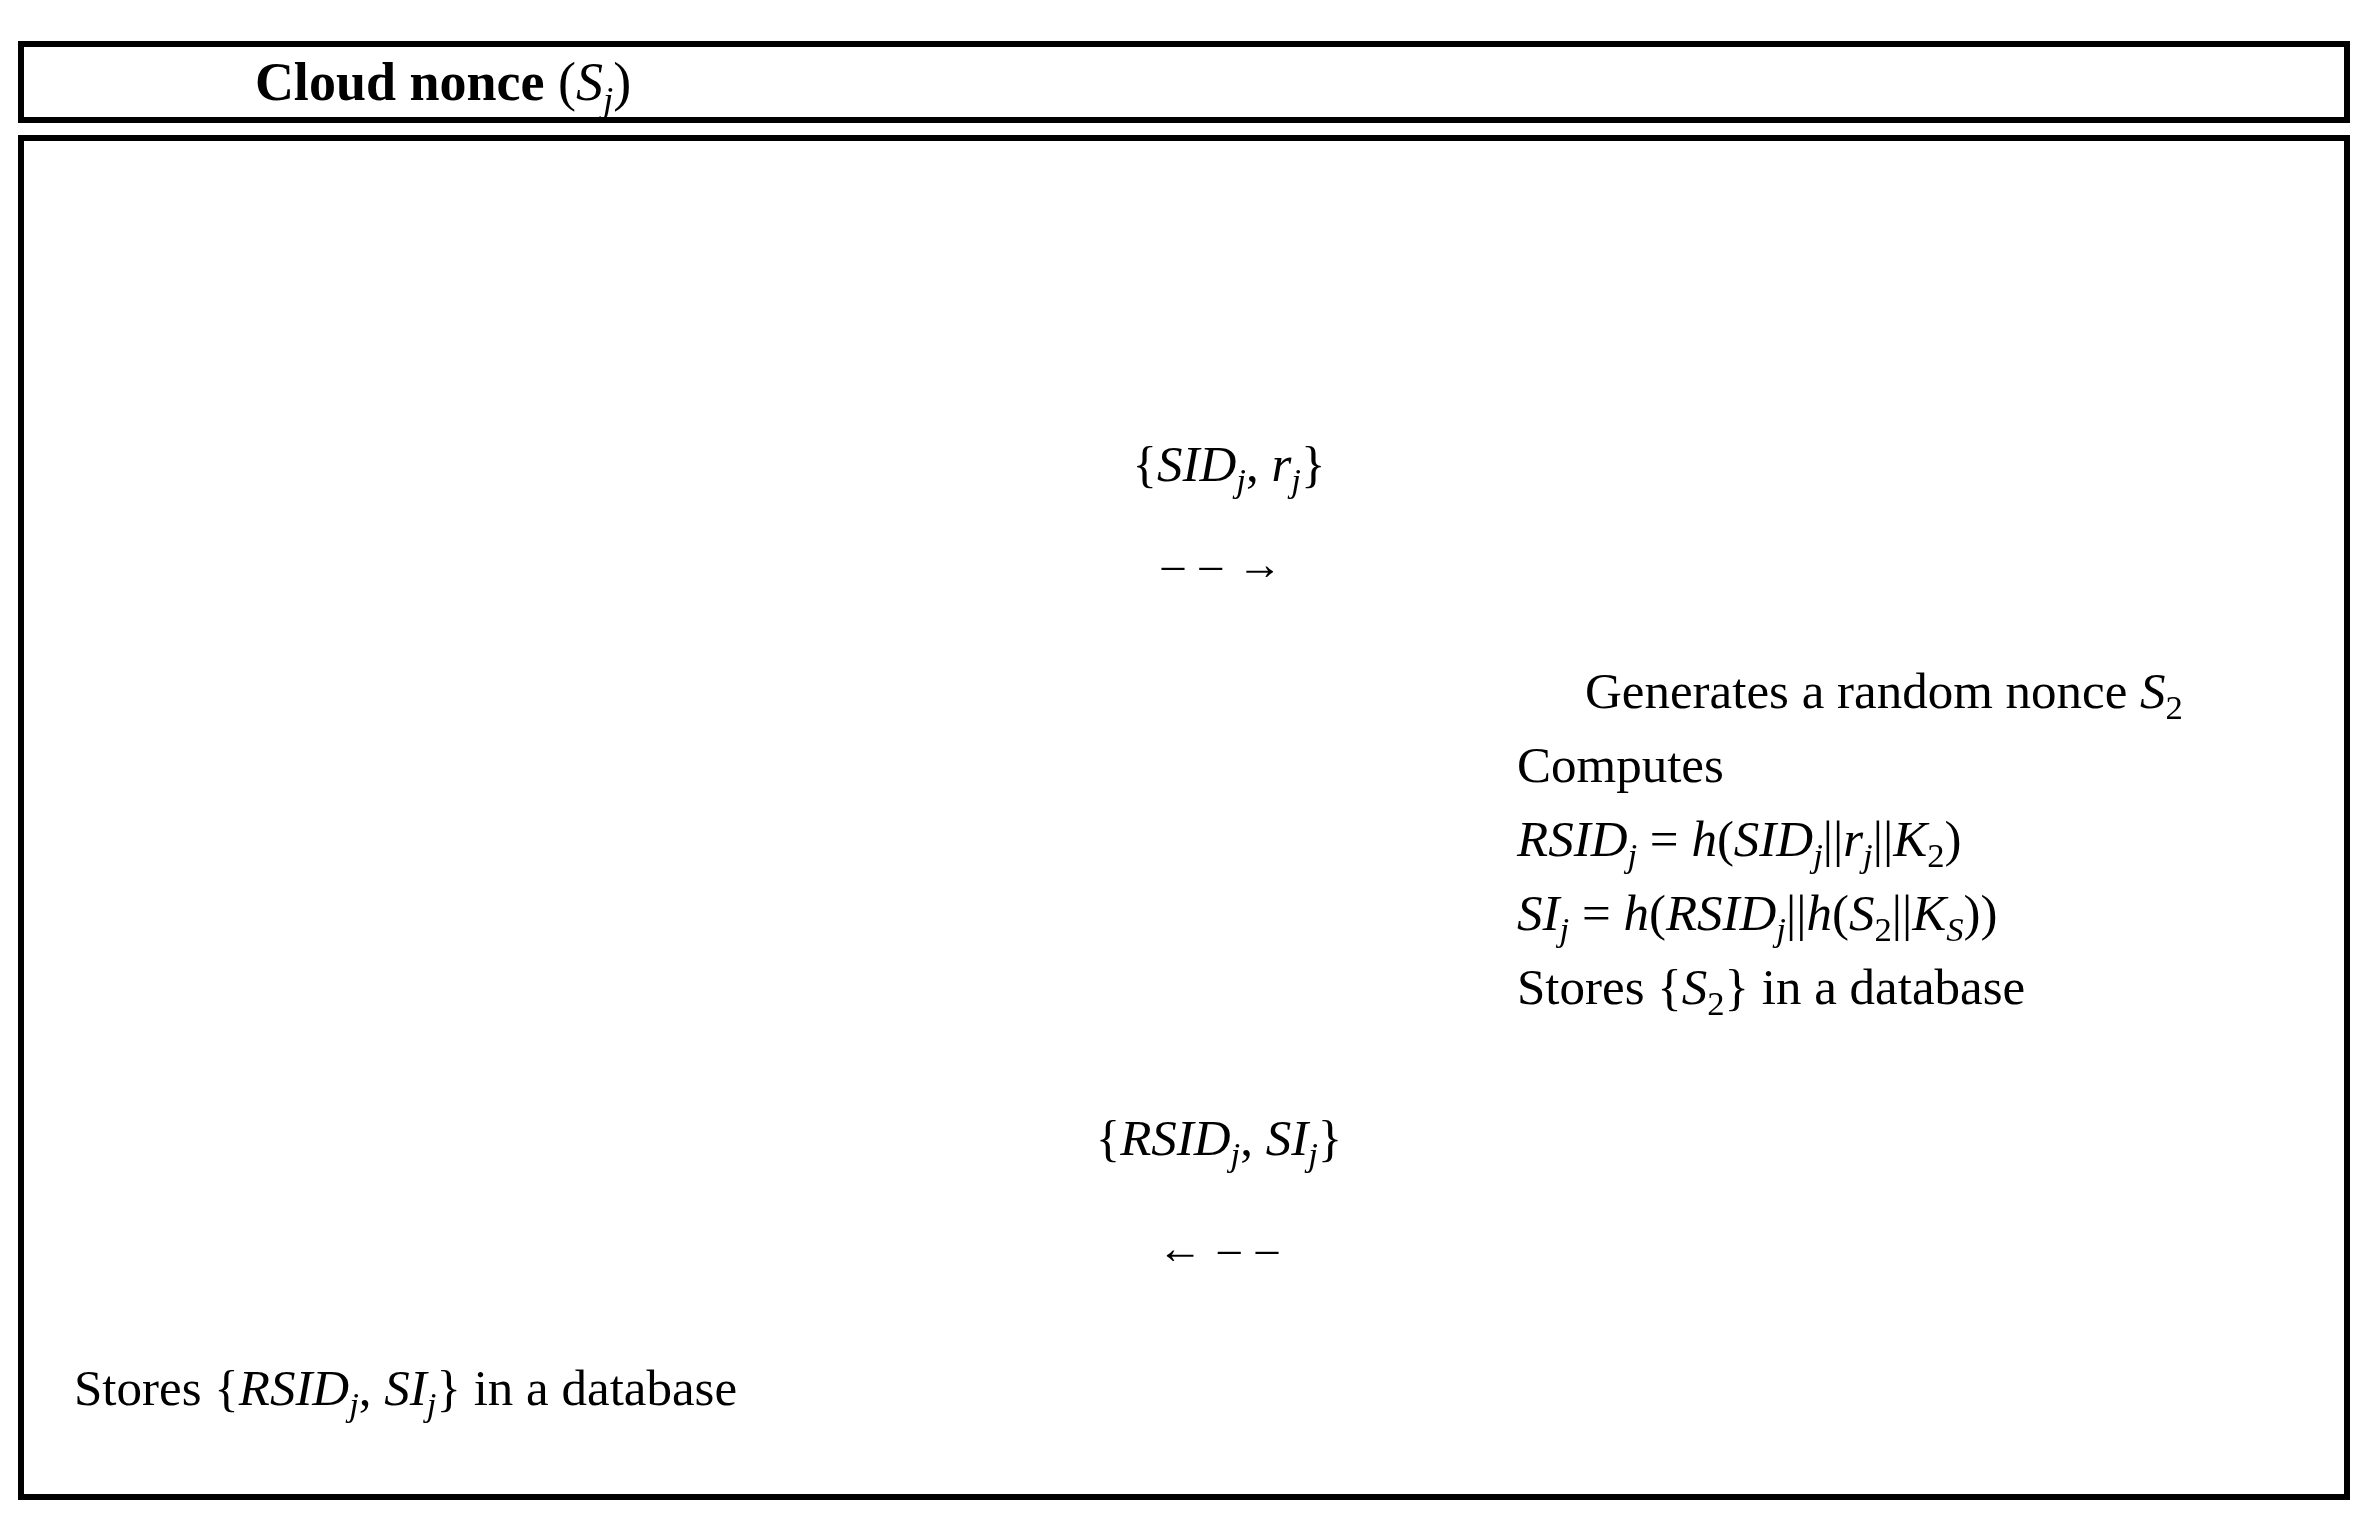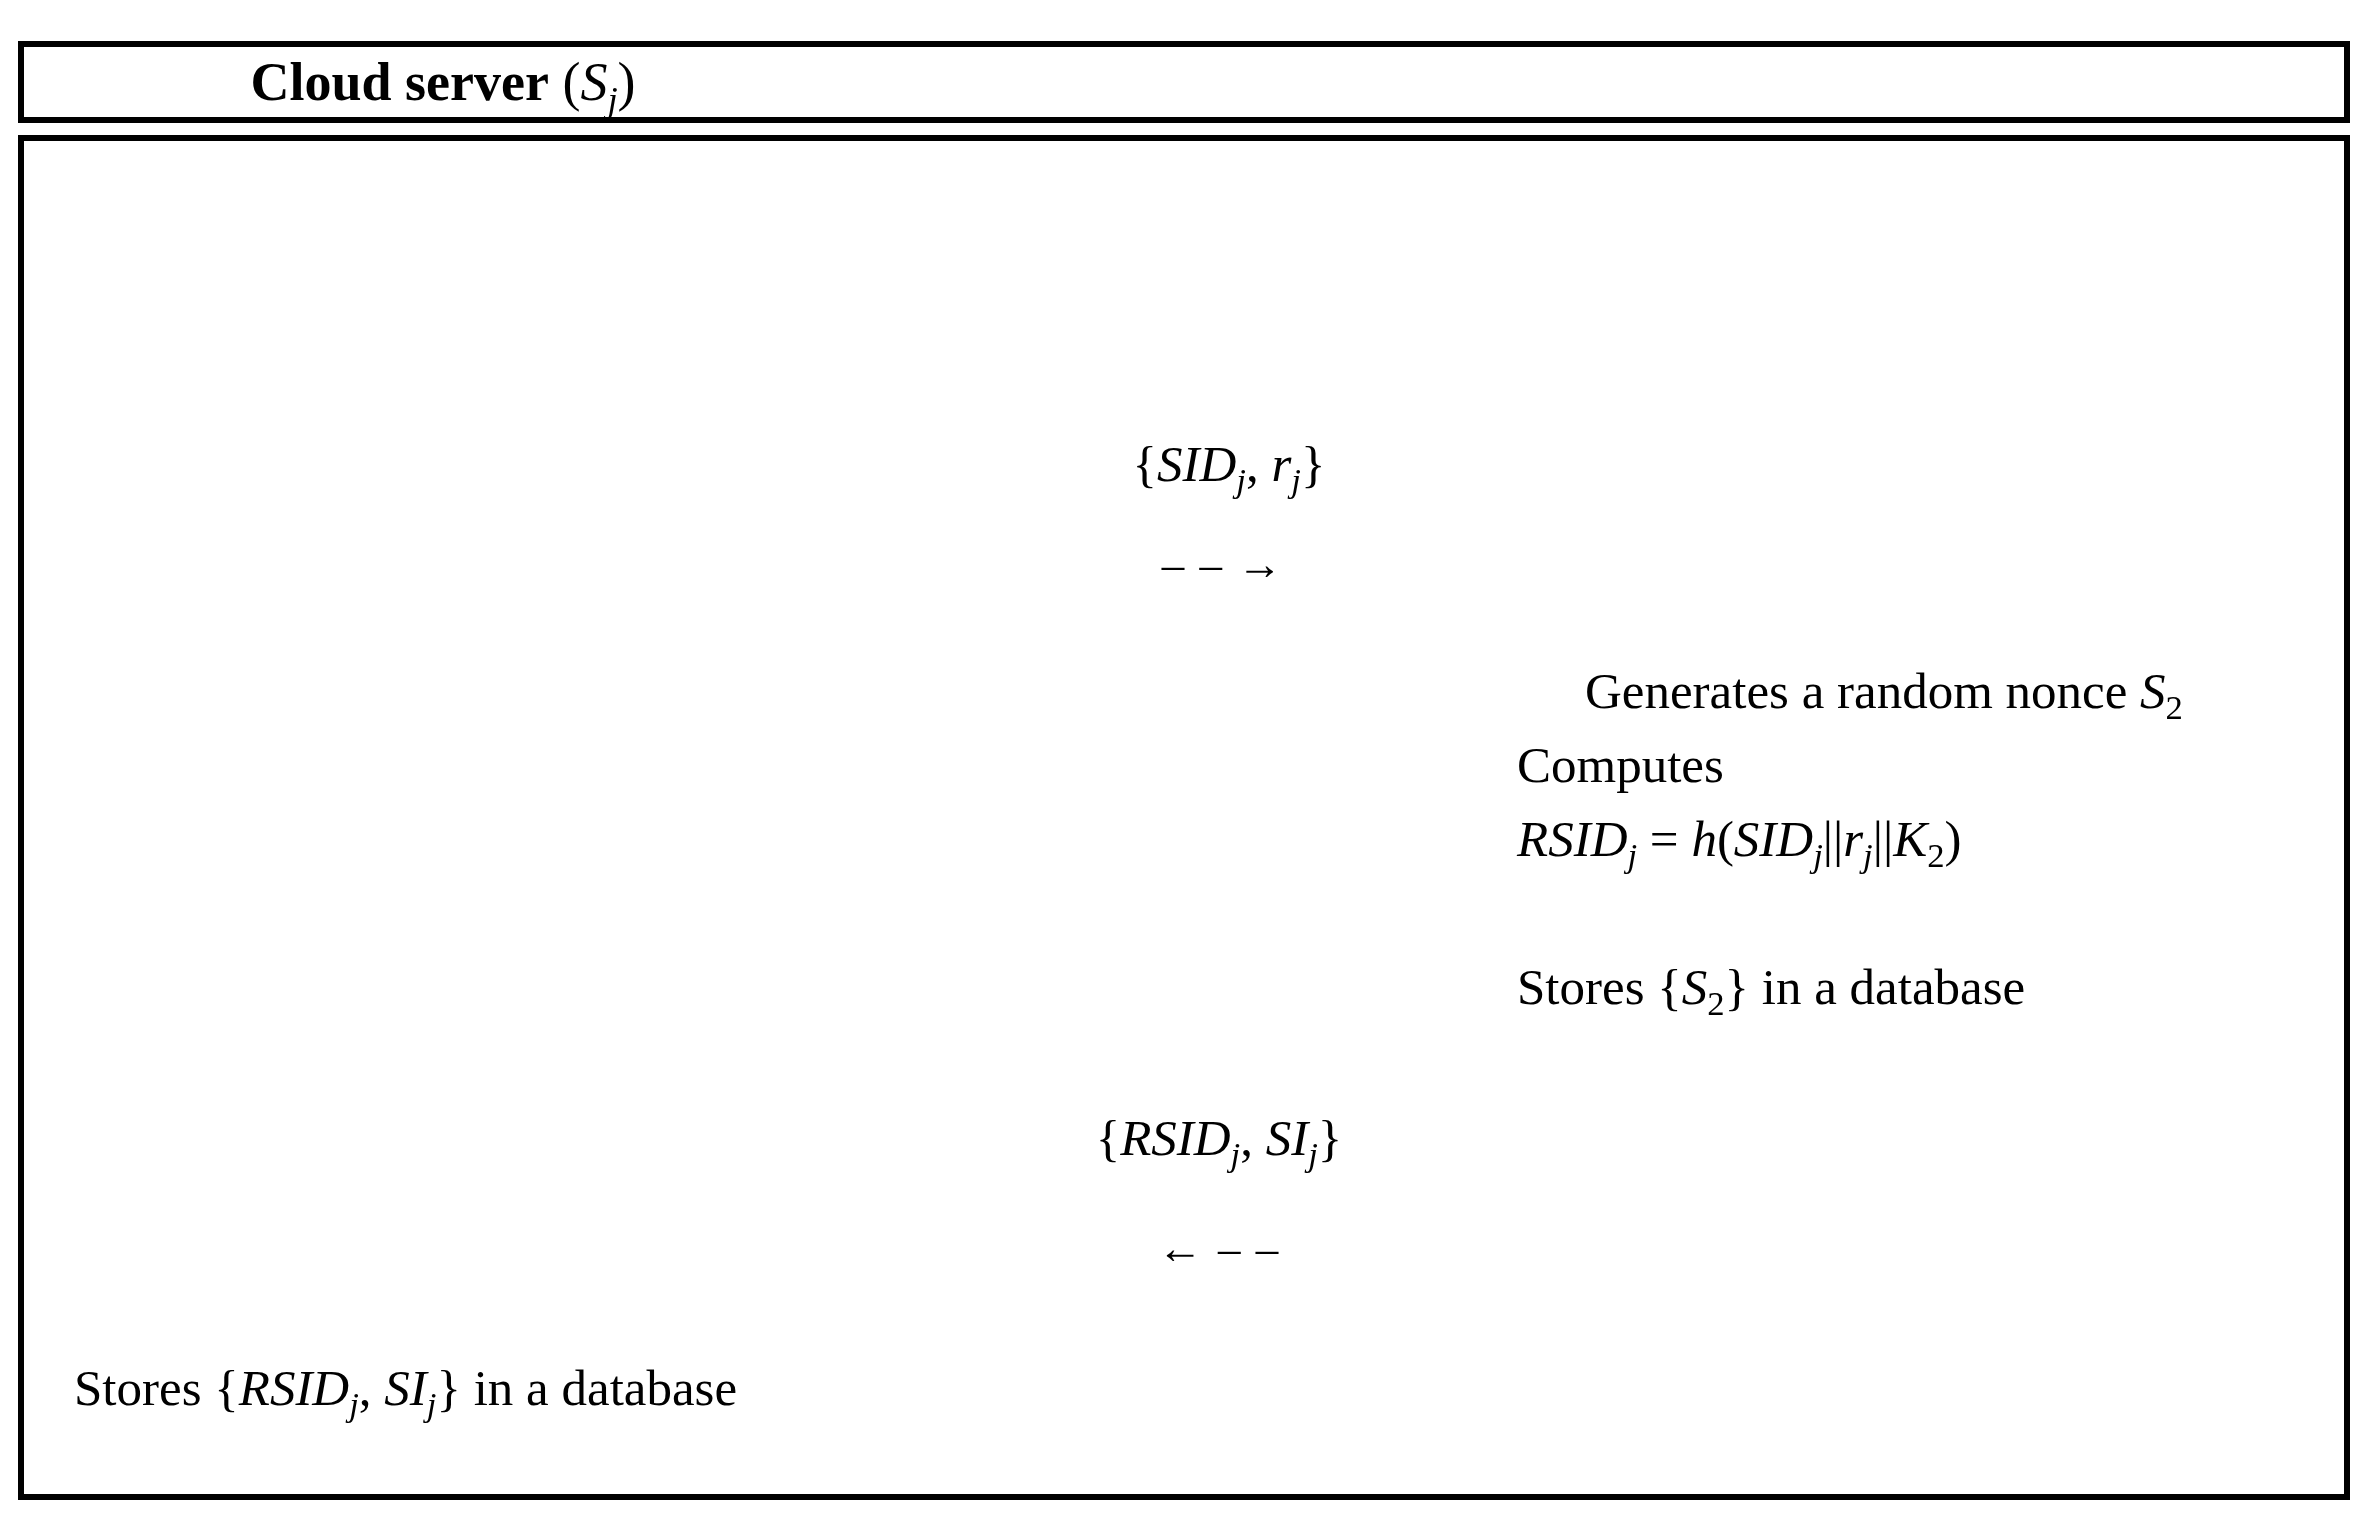--- a/index.html
+++ b/index.html
@@ -72,29 +72,30 @@
 </style>
 </head>
 <body>
 
 <div class="page">
 
   <div class="box header-box"></div>
 
   <div class="box body-box"></div>
 
-  <span class="header-label" style="left:443px"><b>Cloud server</b> (<i>S</i><sub><i>j</i></sub>)</span>
+  <span class="header-label" style="left:443px"><b>Cloud nonce</b> (<i>S</i><sub><i>j</i></sub>)</span>
 
 
   <span class="msg-label" style="left:1229px; top:433px">{<i>SID</i><sub><i>j</i></sub>, <i>r</i><sub><i>j</i></sub>}</span>
   <span class="arrow" style="left:1223px; top:542px">– – →</span>
 
   <span class="line" style="left:1585px; top:660px">Generates a random nonce <i>S</i><sub>2</sub></span>
   <span class="line" style="left:1517px; top:734px">Computes</span>
   <span class="line" style="left:1517px; top:808px"><i>RSID</i><sub><i>j</i></sub> = <i>h</i>(<i>SID</i><sub><i>j</i></sub>||<i>r</i><sub><i>j</i></sub>||<i>K</i><sub>2</sub>)</span>
+  <span class="line" style="left:1517px; top:882px"><i>SI</i><sub><i>j</i></sub> = <i>h</i>(<i>RSID</i><sub><i>j</i></sub>||<i>h</i>(<i>S</i><sub>2</sub>||<i>K</i><sub><i>S</i></sub>))</span>
   <span class="line" style="left:1517px; top:956px">Stores {<i>S</i><sub>2</sub>} in a database</span>
 
   <span class="msg-label" style="left:1219px; top:1107px">{<i>RSID</i><sub><i>j</i></sub>, <i>SI</i><sub><i>j</i></sub>}</span>
   <span class="arrow" style="left:1219px; top:1226px">← – –</span>
 
   <span class="line" style="left:74px; top:1357px">Stores {<i>RSID</i><sub><i>j</i></sub>, <i>SI</i><sub><i>j</i></sub>} in a database</span>
 
 </div>
 
 

